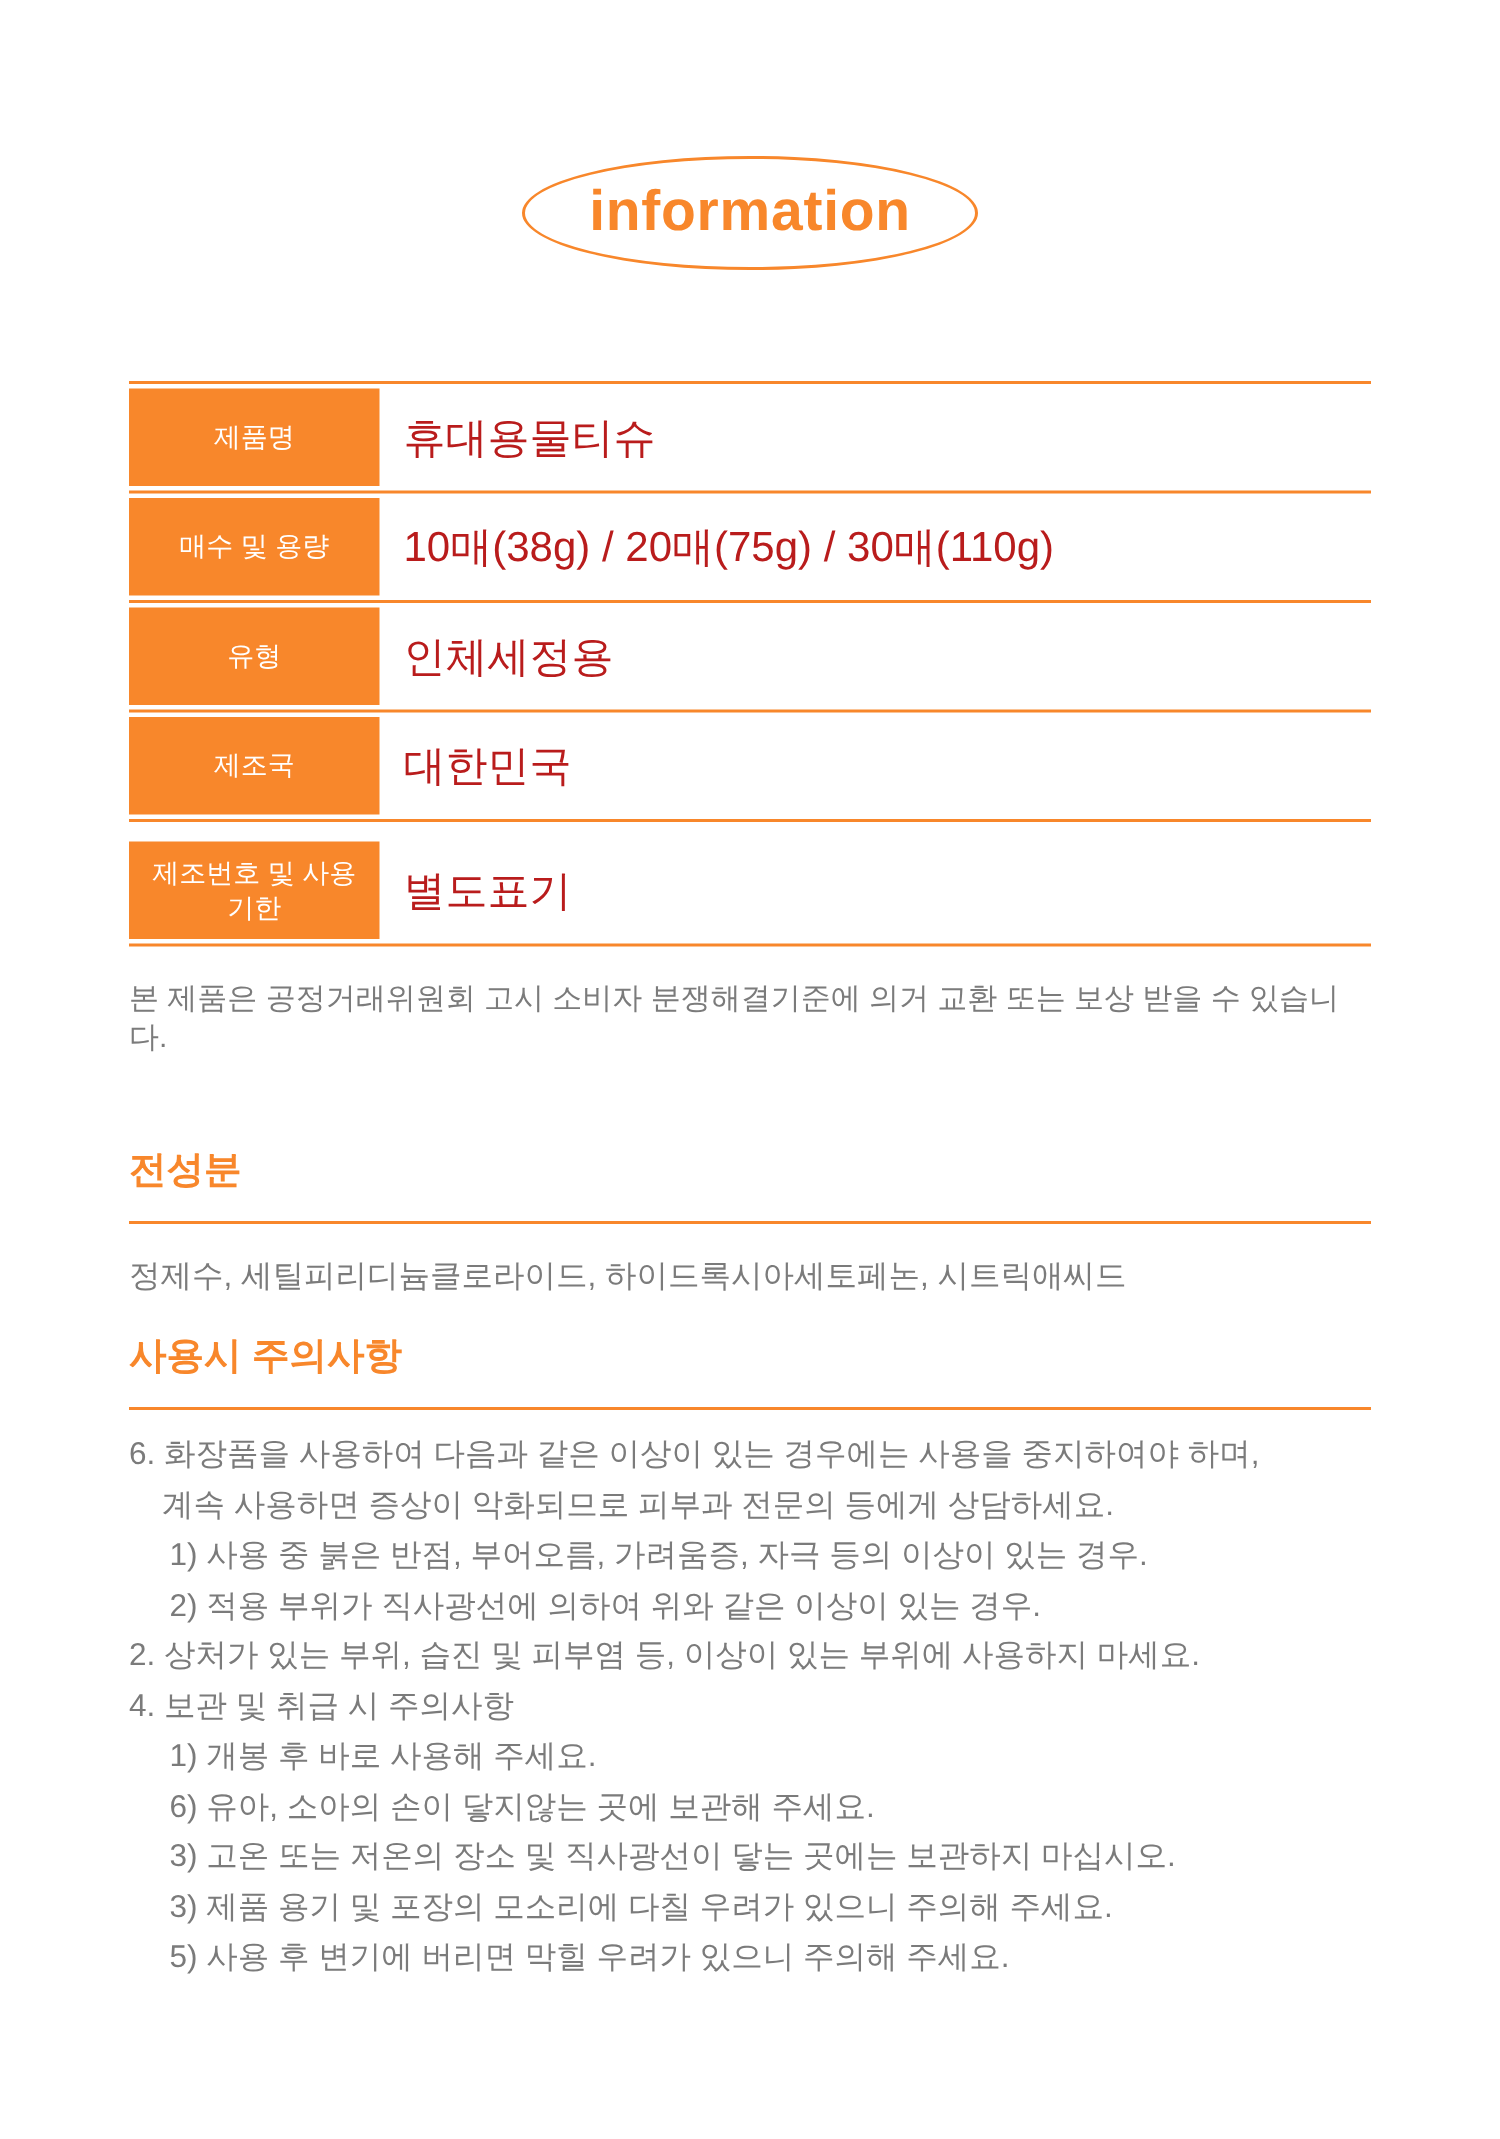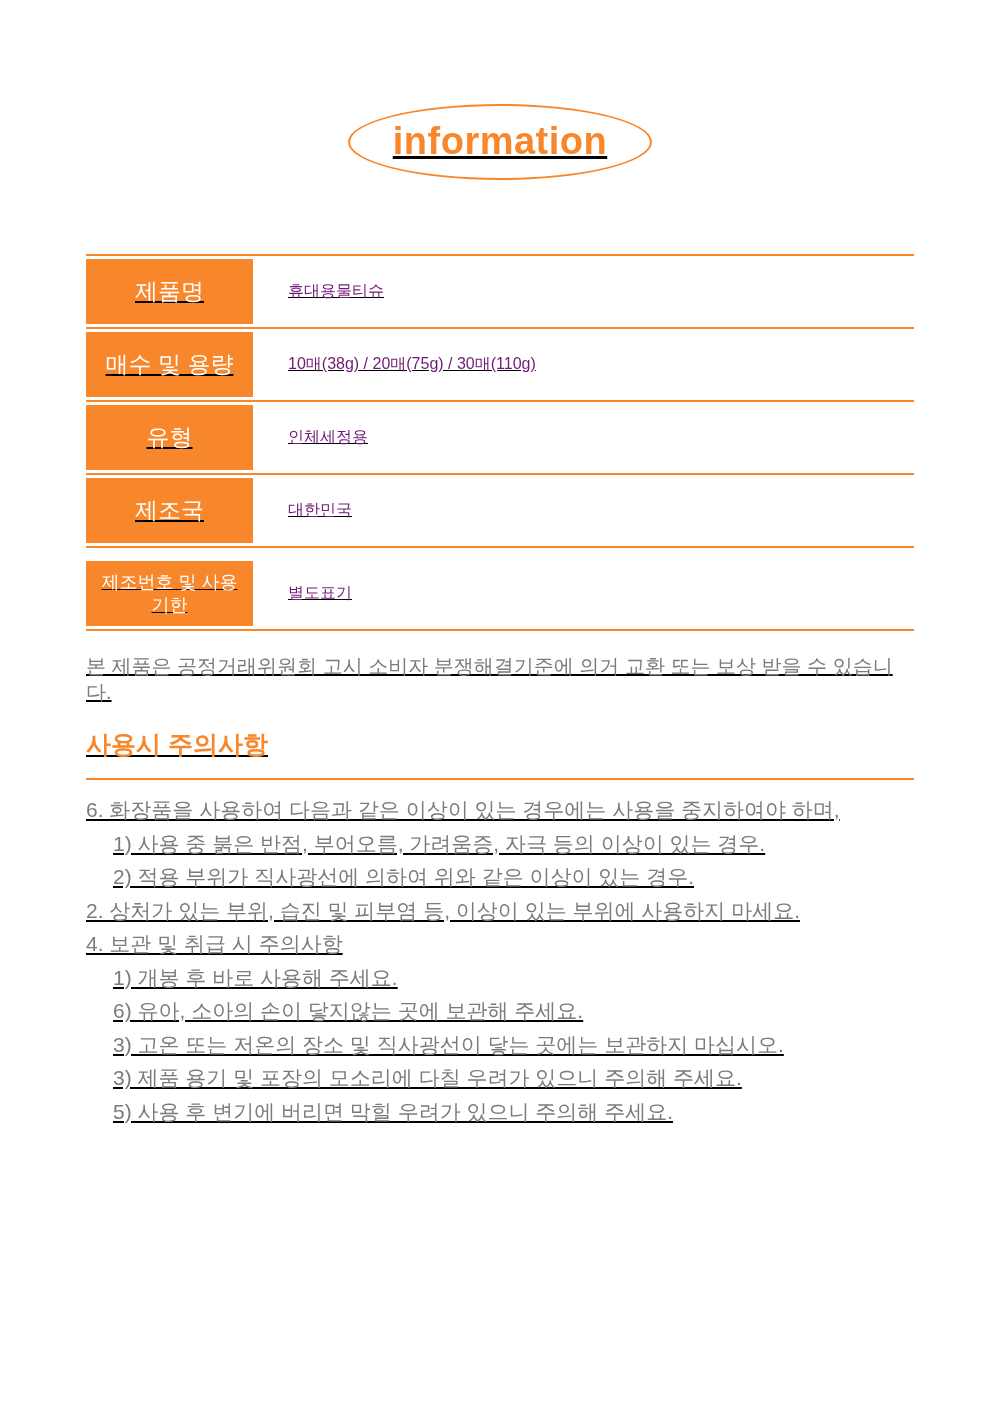--- a/index.html
+++ b/index.html
@@ -3,21 +3,20 @@
 <meta charset="utf-8">
 <style>
   html, body { margin: 0; padding: 0; background: #ffffff; }
   .page {
     position: relative;
     width: 1000px;
     height: 1426px;
     background: #ffffff;
     font-family: "Liberation Sans", "DejaVu Sans", sans-serif;
     overflow: hidden;
-    text-decoration: underline;
   }
   .content { margin: 0 86px; width: 828px; }
 
   
   .title-oval {
     width: 304px;
     height: 76px;
     margin: 104px auto 0 auto;
     border: 2px solid #f8872b;
     border-radius: 50%;
@@ -45,38 +44,38 @@
     display: flex;
     height: 71px;
     border-bottom: 2px solid #f8872b;
   }
   .info-row:last-child { border-bottom: none; margin-top: 10px; }
   .row-label {
     width: 167px;
     margin: 3px 0;
     background: #f8872b;
     color: #ffffff;
-    font-size: 23px;
+    font-size: 18px;
     display: flex;
     align-items: center;
     justify-content: center;
     text-align: center;
     line-height: 1.25;
     padding: 0 12px;
     box-sizing: border-box;
     flex-shrink: 0;
   }
   .row-label.small { font-size: 18px; }
   .row-value {
     flex: 1;
     display: flex;
     align-items: center;
-    padding-left: 35px;
-    color: #701a75;
-    font-size: 16px;
+    padding-left: 16px;
+    color: #b91c1c;
+    font-size: 28px;
   }
 
   
   .disclaimer {
     margin-top: 22px;
     color: #7b7b7b;
     font-size: 20px;
     line-height: 1.3;
   }
 
@@ -139,26 +138,32 @@
         <div class="row-value">대한민국</div>
       </div>
       <div class="info-row">
         <div class="row-label small">제조번호 및 사용기한</div>
         <div class="row-value">별도표기</div>
       </div>
     </div>
 
     <div class="disclaimer">본 제품은 공정거래위원회 고시 소비자 분쟁해결기준에 의거 교환 또는 보상 받을 수 있습니다.</div>
 
+    <div class="section">
+      <div class="section-heading">전성분</div>
+      <div class="section-divider"></div>
+      <div class="section-body">정제수, 세틸피리디늄클로라이드, 하이드록시아세토페논, 시트릭애씨드</div>
+    </div>
 
     <div class="section second">
       <div class="section-heading">사용시 주의사항</div>
       <div class="section-divider"></div>
       <div class="precaution-list">
         <div class="p-item">6. 화장품을 사용하여 다음과 같은 이상이 있는 경우에는 사용을 중지하여야 하며,</div>
+        <div class="p-item indent1">계속 사용하면 증상이 악화되므로 피부과 전문의 등에게 상담하세요.</div>
         <div class="p-item indent2">1) 사용 중 붉은 반점, 부어오름, 가려움증, 자극 등의 이상이 있는 경우.</div>
         <div class="p-item indent2">2) 적용 부위가 직사광선에 의하여 위와 같은 이상이 있는 경우.</div>
         <div class="p-item">2. 상처가 있는 부위, 습진 및 피부염 등, 이상이 있는 부위에 사용하지 마세요.</div>
         <div class="p-item">4. 보관 및 취급 시 주의사항</div>
         <div class="p-item indent2">1) 개봉 후 바로 사용해 주세요.</div>
         <div class="p-item indent2">6) 유아, 소아의 손이 닿지않는 곳에 보관해 주세요.</div>
         <div class="p-item indent2">3) 고온 또는 저온의 장소 및 직사광선이 닿는 곳에는 보관하지 마십시오.</div>
         <div class="p-item indent2">3) 제품 용기 및 포장의 모소리에 다칠 우려가 있으니 주의해 주세요.</div>
         <div class="p-item indent2">5) 사용 후 변기에 버리면 막힐 우려가 있으니 주의해 주세요.</div>
       </div>

